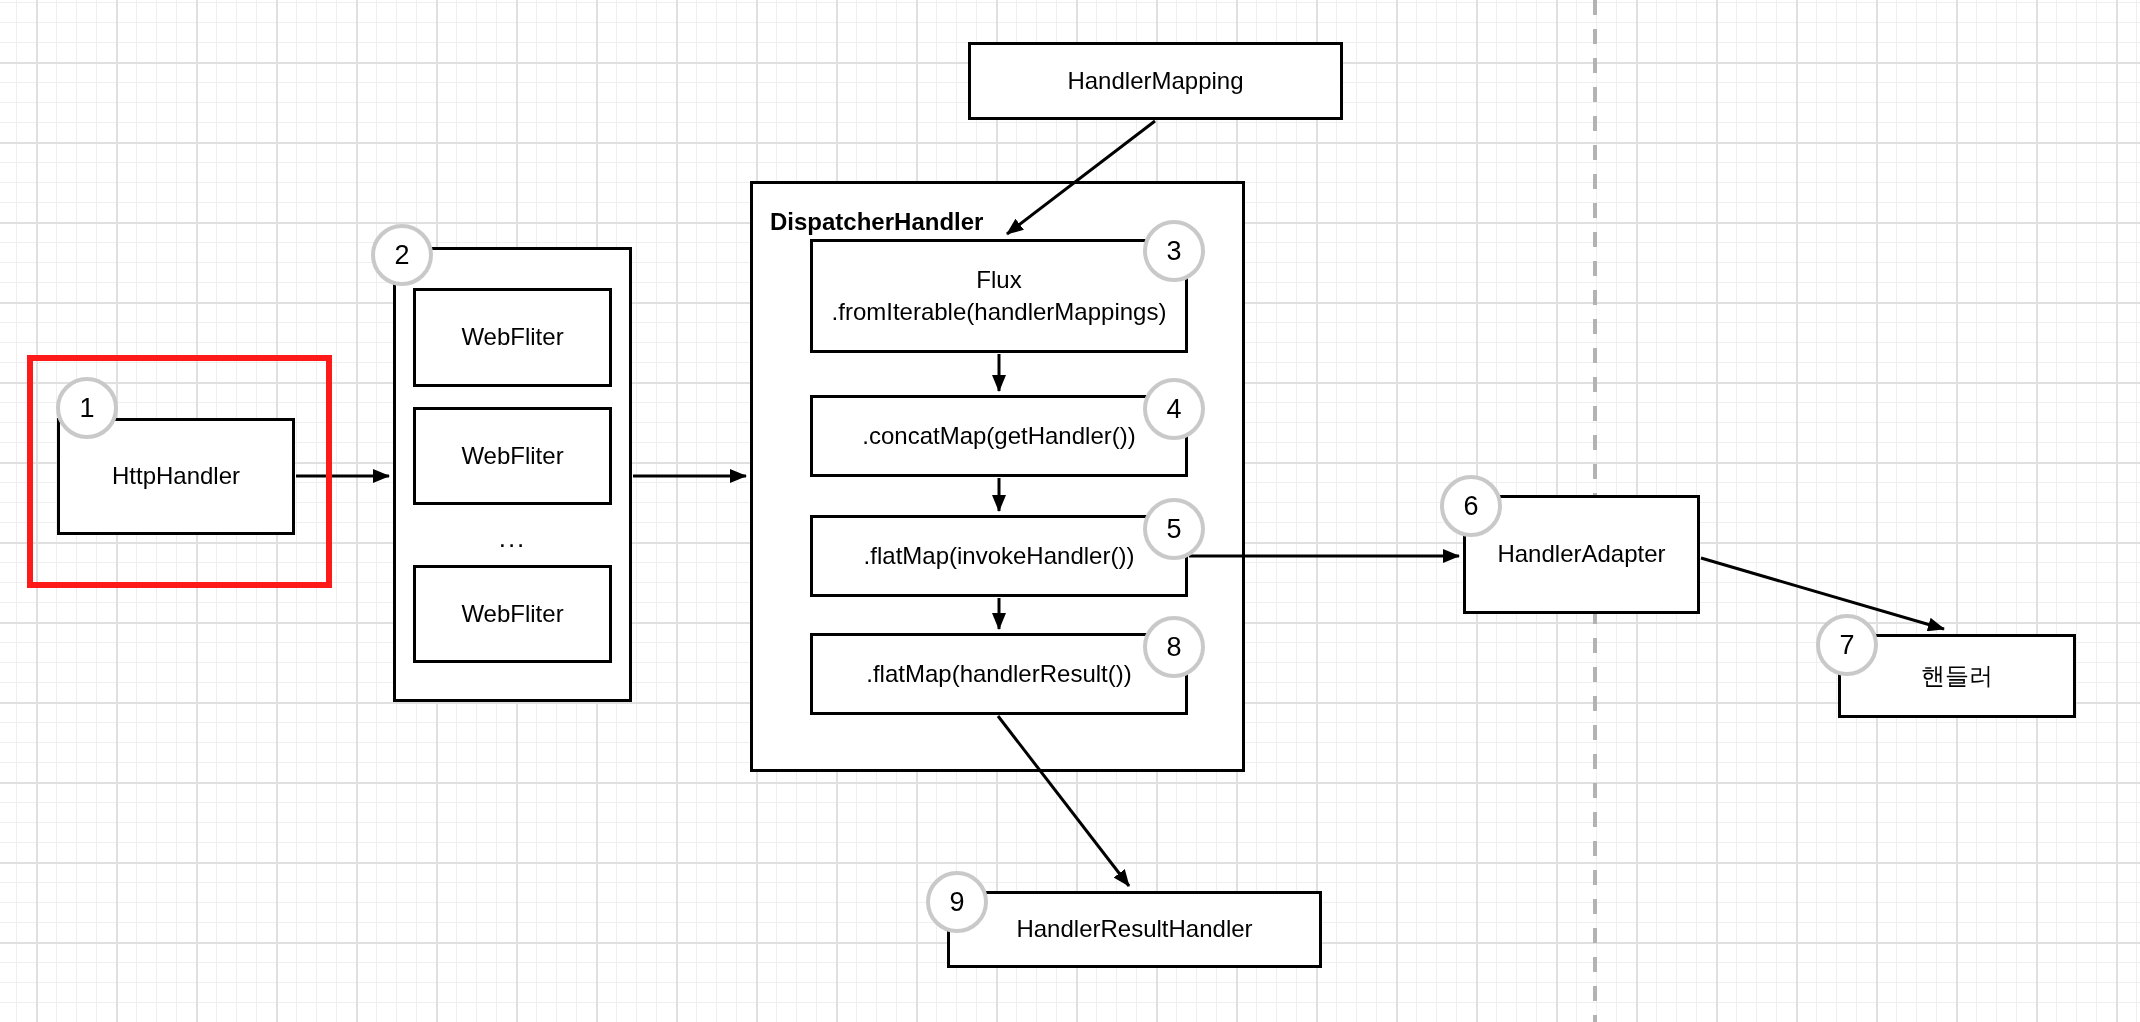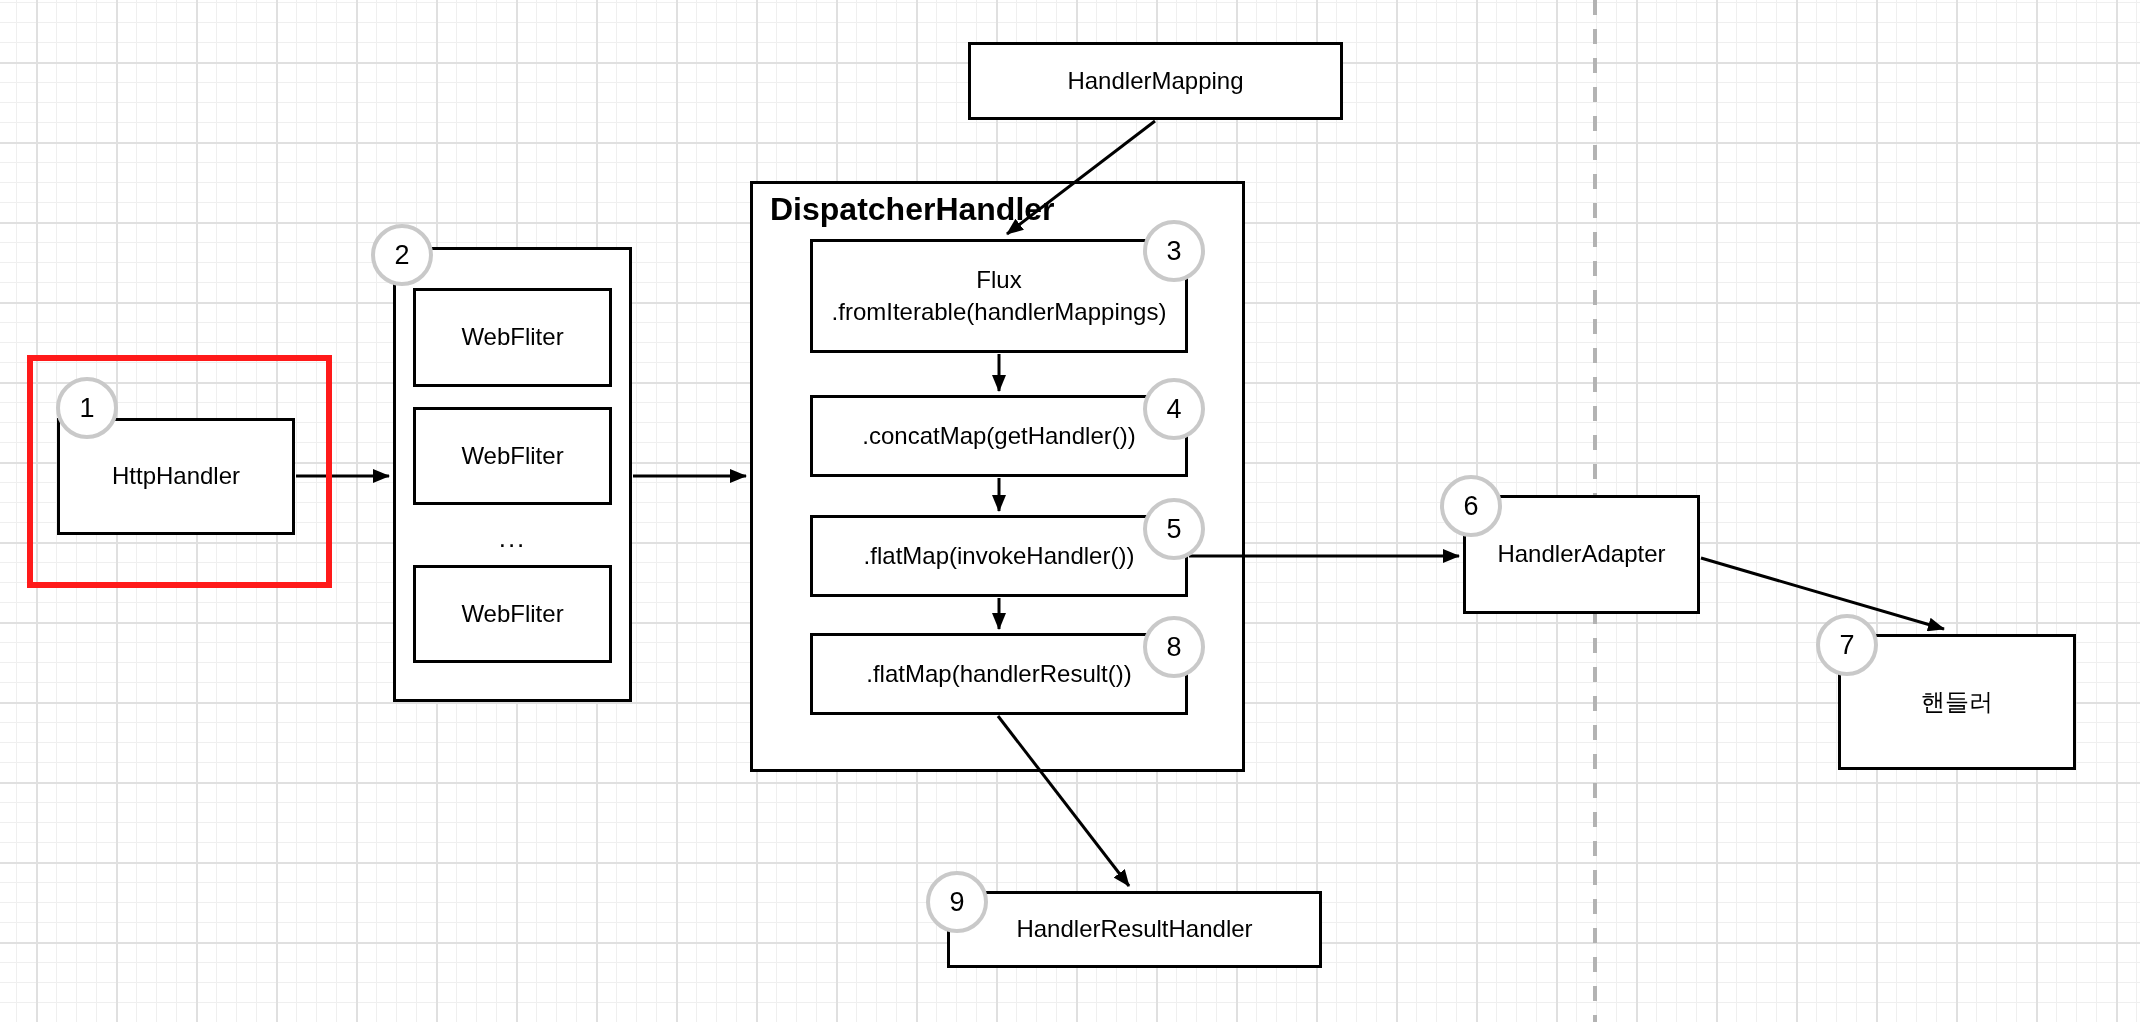--- a/index.html
+++ b/index.html
@@ -32,22 +32,22 @@
   #arrowlayer { z-index:30; pointer-events:none; }
   .shape {
     position:absolute; background:#fff;
     border:3px solid var(--shape-stroke);
     display:flex; align-items:center; justify-content:center;
     text-align:center; font-size:24px; line-height:1.35;
     z-index:10;
   }
   .shape.inner { z-index:12; }
   .container-label {
-    position:absolute; left:17px; top:4px;
-    font-weight:bold; font-size:32px;
+    position:absolute; left:17px; top:22px;
+    font-weight:bold; font-size:24px;
   }
   .ellipsis-label {
     position:absolute; z-index:12; display:flex; align-items:center;
     justify-content:center; font-size:26px; letter-spacing:2px;
   }
   .badge {
     position:absolute; width:62px; height:62px; border-radius:50%;
     background:#fff; border:4px solid var(--badge-border);
     display:flex; align-items:center; justify-content:center;
     font-size:27px; z-index:40;
@@ -111,21 +111,21 @@
   </div>
 
   <div class="shape" style="left:57px; top:418px; width:238px; height:117px;">
     <span>HttpHandler</span>
   </div>
 
   <div class="shape" style="left:1463px; top:495px; width:237px; height:119px;text-align:center;">
     <span>HandlerAdapter</span>
   </div>
 
-  <div class="shape" style="left:1838px; top:634px; width:238px; height:136px;">
+  <div class="shape" style="left:1838px; top:634px; width:238px; height:84px;">
     <span>핸들러</span>
   </div>
 
   <div class="shape" style="left:947px; top:891px; width:375px; height:77px;">
     <span>HandlerResultHandler</span>
   </div>
 
   <div class="highlight-box"></div>
 
   <svg id="arrowlayer" class="layer">

